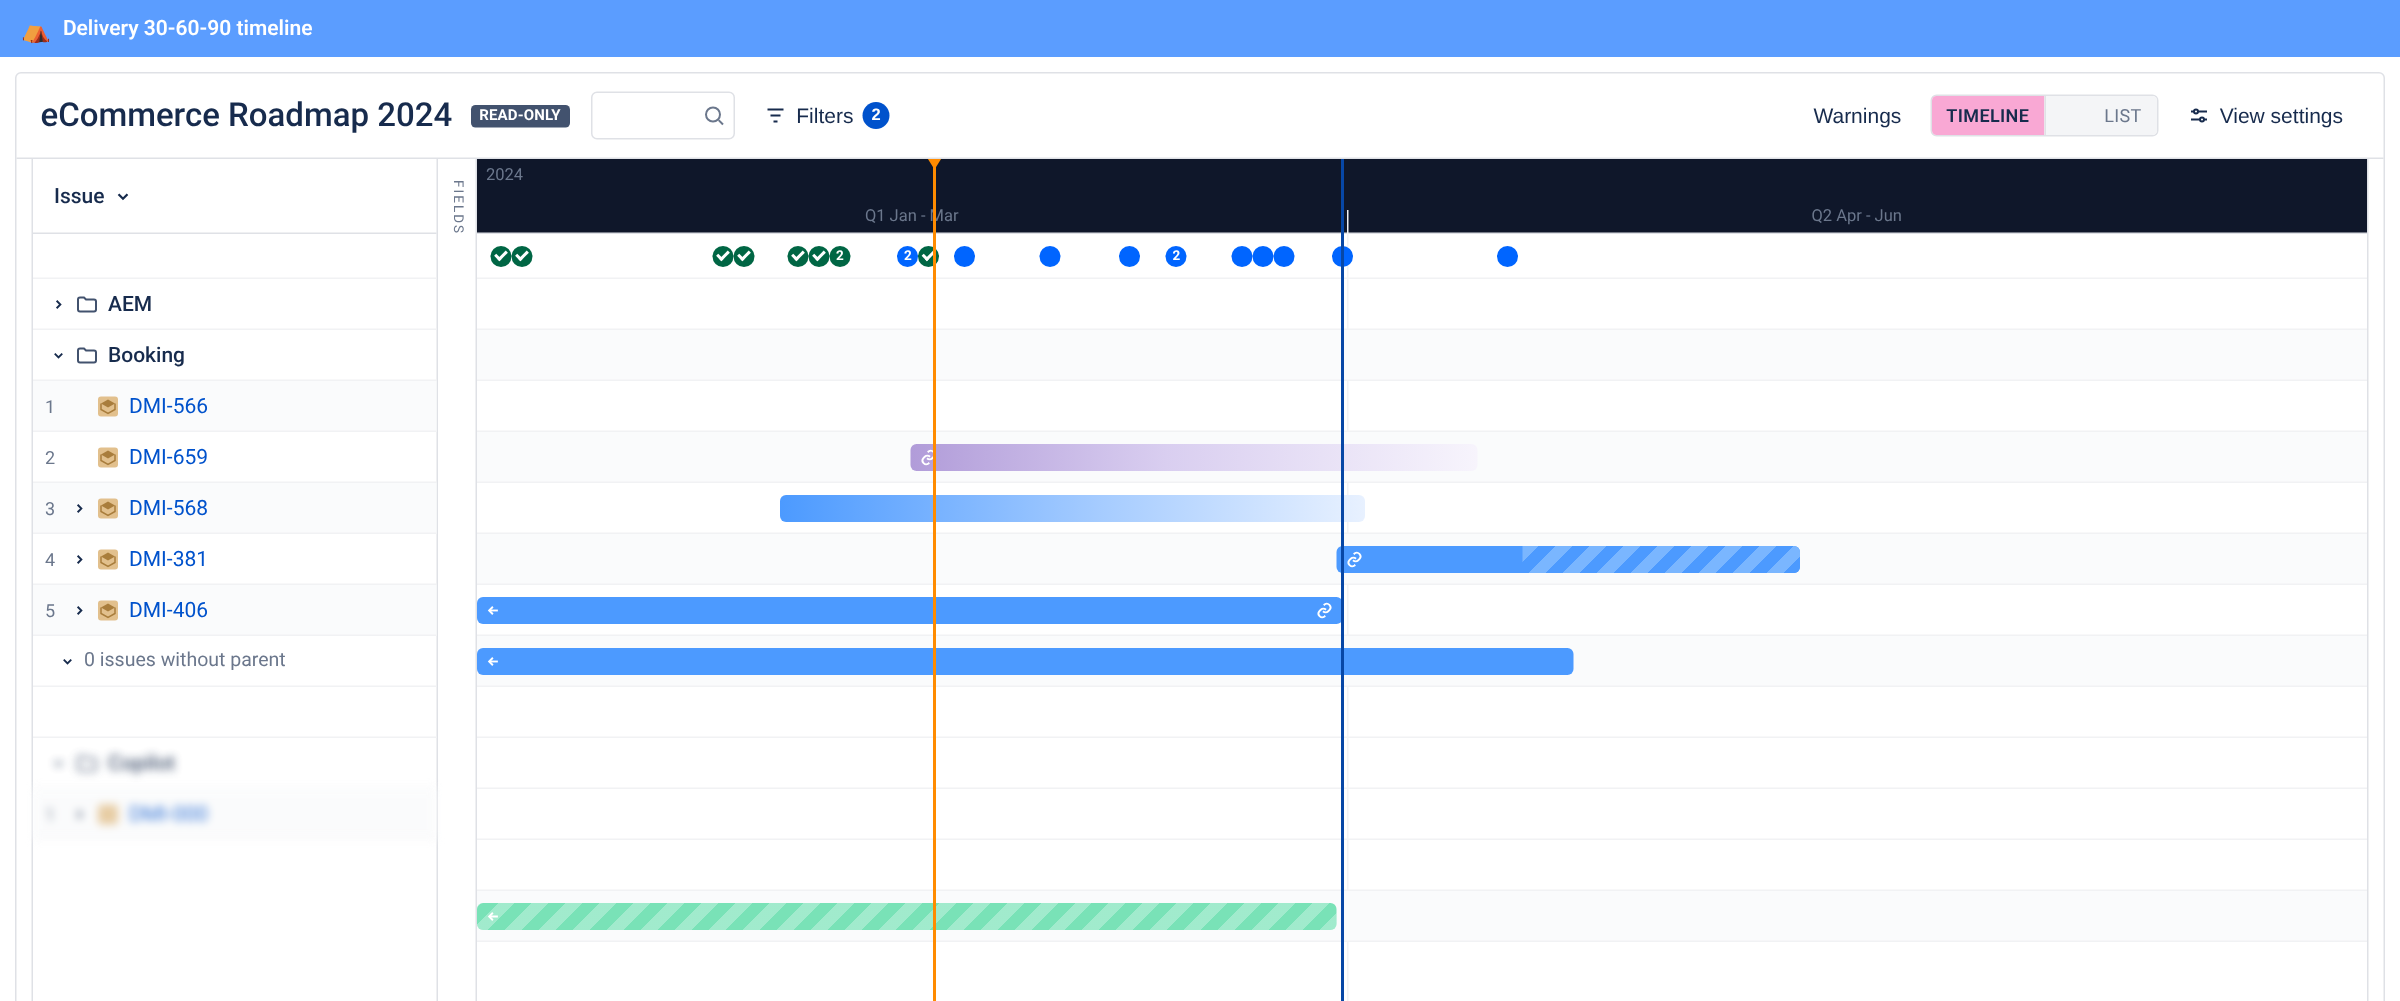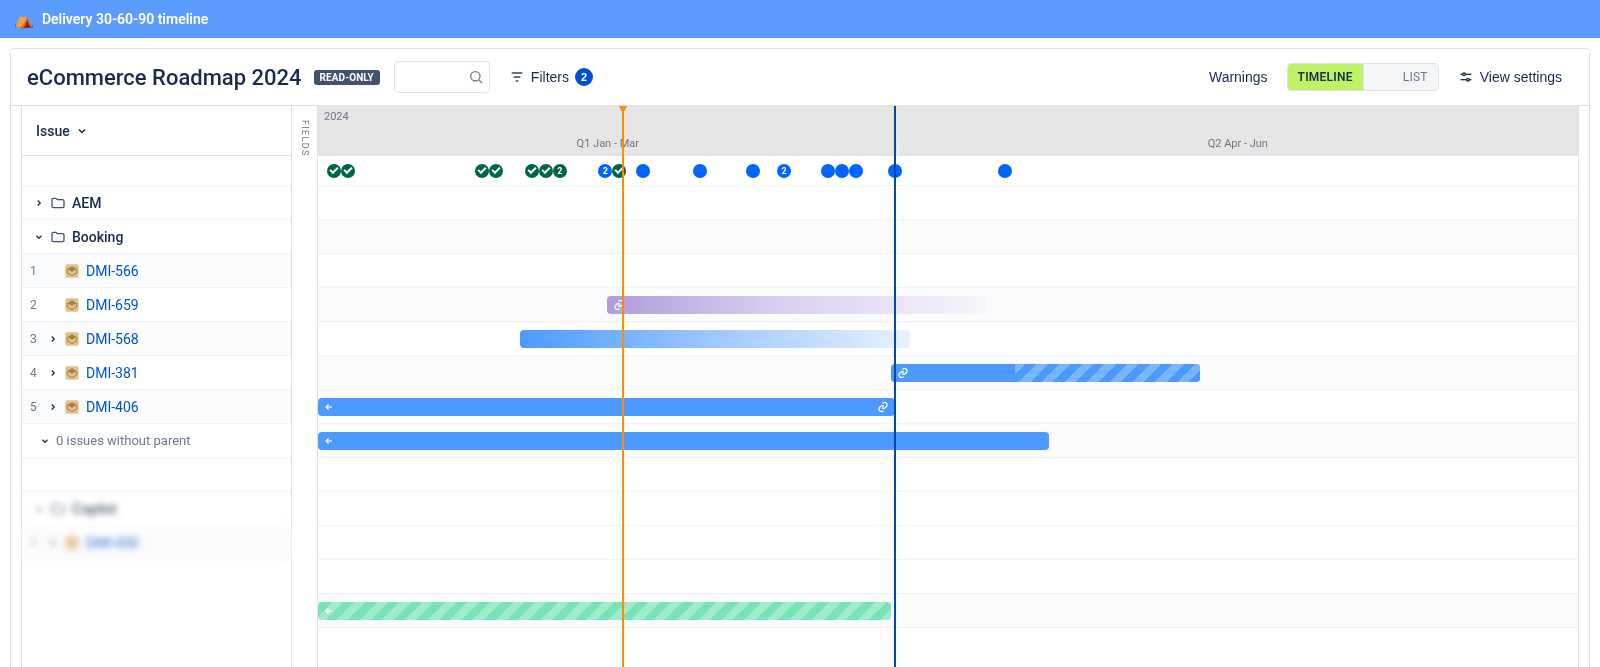--- a/index.html
+++ b/index.html
@@ -30,21 +30,21 @@
   .ro-badge{background:var(--badge-dark);color:#fff;border-radius:3px;font-size:10px;font-weight:700;padding:2px 6px;letter-spacing:.01em;}
   .search{position:relative;margin-left:6px;}
   .search input{width:96px;height:32px;border:1px solid var(--border);border-radius:4px;padding:0 28px 0 8px;font-size:14px;outline:none;background:#fff;}
   .search .icon{position:absolute;right:6px;top:50%;transform:translateY(-50%);color:var(--text-subtle);}
   .btn{display:inline-flex;align-items:center;height:32px;padding:0 10px;border:1px solid var(--border);border-radius:4px;background:#fff;gap:6px;color:var(--text);cursor:pointer;font-size:14px;}
   .btn.ghost{border-color:transparent;}
   .count-pill{background:var(--blue-strong);color:#fff;font-size:11px;font-weight:700;border-radius:10px;min-width:18px;height:18px;display:inline-flex;align-items:center;justify-content:center;padding:0 5px;}
   .spacer{flex:1;}
   .seg{display:inline-flex;border:1px solid var(--border);border-radius:4px;overflow:hidden;}
   .seg .seg-btn{padding:6px 10px;font-size:12px;letter-spacing:.02em;cursor:pointer;color:var(--text-subtle);background:#f4f5f7;}
-  .seg .seg-btn.active{color:var(--text);font-weight:600;background:#bef264;}
+  .seg .seg-btn.active{color:var(--text);font-weight:600;background:#f9a8d4;}
   .seg .seg-btn + .seg-btn{border-left:1px solid var(--border);padding-left:39px;}
 
   
   .grid{display:flex;border-top:0;margin:0 10px;border-left:1px solid var(--border);border-right:1px solid var(--border);border-bottom:1px solid var(--border);}
   .left{width:270px;flex:none;border-right:1px solid var(--border);}
   .fields-col{width:26px;flex:none;border-right:1px solid var(--border);display:flex;align-items:flex-start;justify-content:center;padding-top:14px;background:#fff;}
   .fields-label{writing-mode:vertical-rl;font-size:9px;letter-spacing:.15em;color:var(--text-subtle);}
   .right{flex:1;position:relative;overflow:hidden;}
 
   
@@ -62,21 +62,21 @@
   .folder-icon{width:16px;height:16px;color:#42526e;flex:none;}
   .pkg-icon{width:16px;height:16px;flex:none;}
   .key{color:var(--link);}
   .row.subtle{color:var(--text-subtle);font-size:13px;}
   .row.subtle .expand-area{margin-left:6px;}
   .row.nofolder .expand-area{margin-left:34px;}
   .row.blurred{filter:blur(3px);opacity:.8;}
   .row.alt{background:#fafbfc;}
 
   
-  .tl-hdr{height:50px;border-bottom:1px solid var(--border);position:relative;background:#e5e5e5;text-decoration:underline;}
+  .tl-hdr{height:50px;border-bottom:1px solid var(--border);position:relative;background:#0f172a;text-decoration:underline;}
   .tl-year{position:absolute;left:6px;top:4px;font-size:11px;color:var(--text-subtle);}
   .tl-qtrs{position:absolute;left:0;right:0;bottom:4px;height:14px;margin-top:34px;}
   .tl-q{position:absolute;font-size:11px;color:var(--text-subtle);transform:translateX(-50%);}
   .tl-div{position:absolute;top:34px;bottom:-608px;width:1px;background:#f1f2f4;}
 
   
   .dot-row{height:30px;border-bottom:1px solid #f1f2f4;position:relative;}
   .dot{position:absolute;top:50%;transform:translate(-50%,-50%);width:14px;height:14px;border-radius:50%;}
   .dot.blue{background:#0065ff;}
   .dot.green-check{background:var(--green-deep);display:flex;align-items:center;justify-content:center;}

